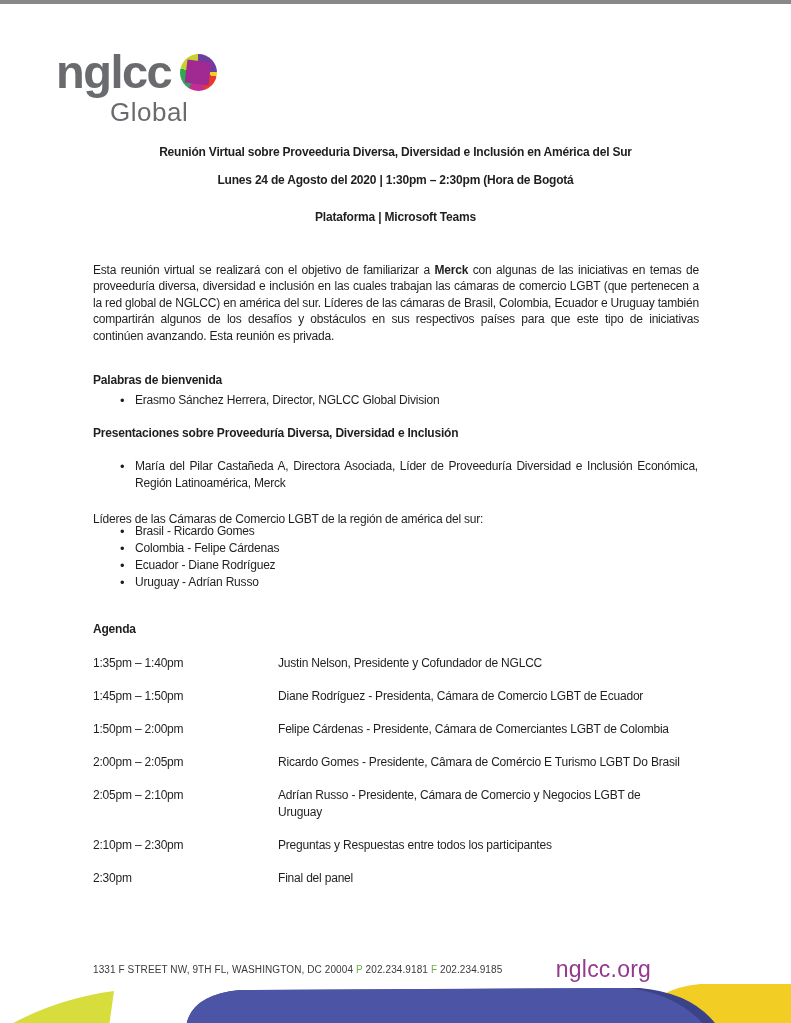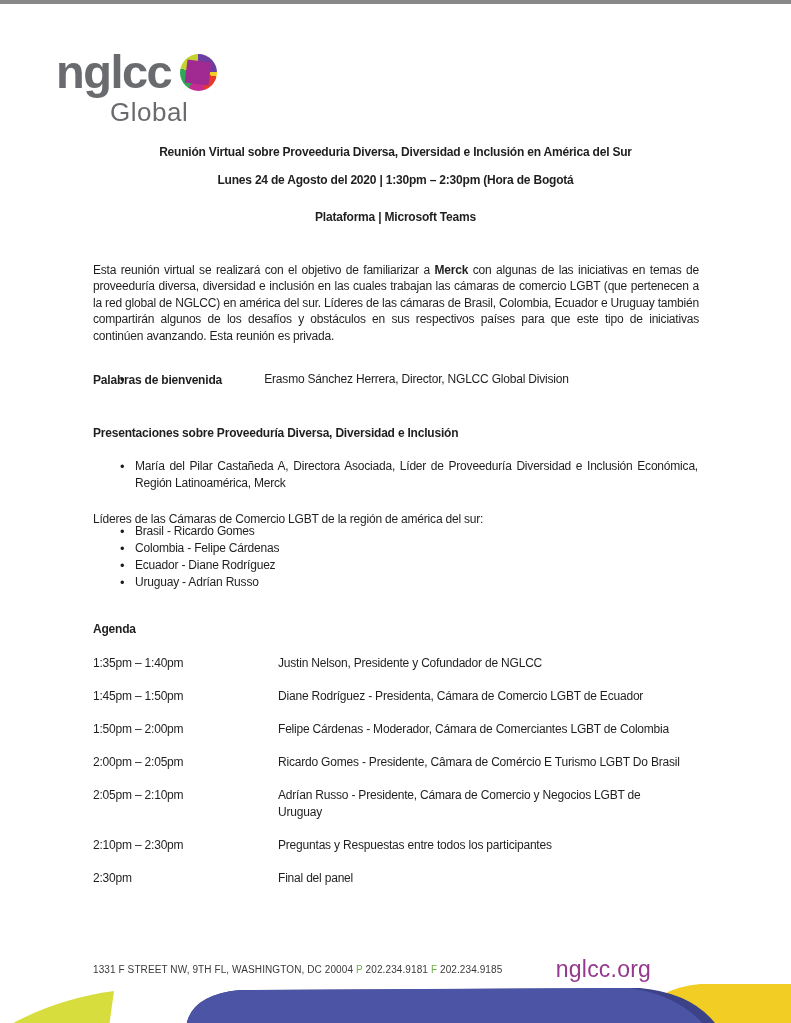--- a/index.html
+++ b/index.html
@@ -36,21 +36,21 @@
   .intro b{letter-spacing:-0.2px;}
   
   .sec-head{position:absolute; left:93px; font-weight:bold;}
   .h-welcome{top:369px;}
   .h-present{top:422px;}
   .h-leaders{top:508px; font-weight:normal;}
   .h-agenda{top:618px;}
   ul.doc-list{list-style:none; margin:0; padding:0; position:absolute; left:93px;}
   ul.doc-list li{position:relative; padding-left:42px; line-height:17px;}
   ul.doc-list li::before{content:"\2022"; position:absolute; left:27px; top:0; font-size:13px;}
-  .l-welcome{top:367px; width:605px;text-align:center;}
+  .l-welcome{top:388px; width:605px;}
   .l-present{top:454px; width:605px;}
   .l-present li{text-align:justify; line-height:16.8px;}
   .l-leaders{top:519px; width:605px;}
   
   .agenda{position:absolute; top:651px; left:93px; width:640px;}
   .agenda-row{display:flex; margin-bottom:16px; line-height:17px;}
   .agenda-time{width:185px; flex:0 0 185px;}
   .agenda-desc{width:440px; white-space:pre-line;}
   
   .footer-line{position:absolute; top:960px; left:93px; font-size:10px;
@@ -104,21 +104,21 @@
     <div class="agenda-row">
       <div class="agenda-time">1:35pm – 1:40pm</div>
       <div class="agenda-desc">Justin Nelson, Presidente y Cofundador de NGLCC</div>
     </div>
     <div class="agenda-row">
       <div class="agenda-time">1:45pm – 1:50pm</div>
       <div class="agenda-desc">Diane Rodríguez - Presidenta, Cámara de Comercio LGBT de Ecuador</div>
     </div>
     <div class="agenda-row">
       <div class="agenda-time">1:50pm – 2:00pm</div>
-      <div class="agenda-desc">Felipe Cárdenas - Moderador, Cámara de Comerciantes LGBT de Colombia</div>
+      <div class="agenda-desc">Felipe Cárdenas - Presidente, Cámara de Comerciantes LGBT de Colombia</div>
     </div>
     <div class="agenda-row">
       <div class="agenda-time">2:00pm – 2:05pm</div>
       <div class="agenda-desc">Ricardo Gomes - Presidente, Câmara de Comércio E Turismo LGBT Do Brasil</div>
     </div>
     <div class="agenda-row">
       <div class="agenda-time">2:05pm – 2:10pm</div>
       <div class="agenda-desc">Adrían Russo - Presidente, Cámara de Comercio y Negocios LGBT de
 Uruguay</div>
     </div>

